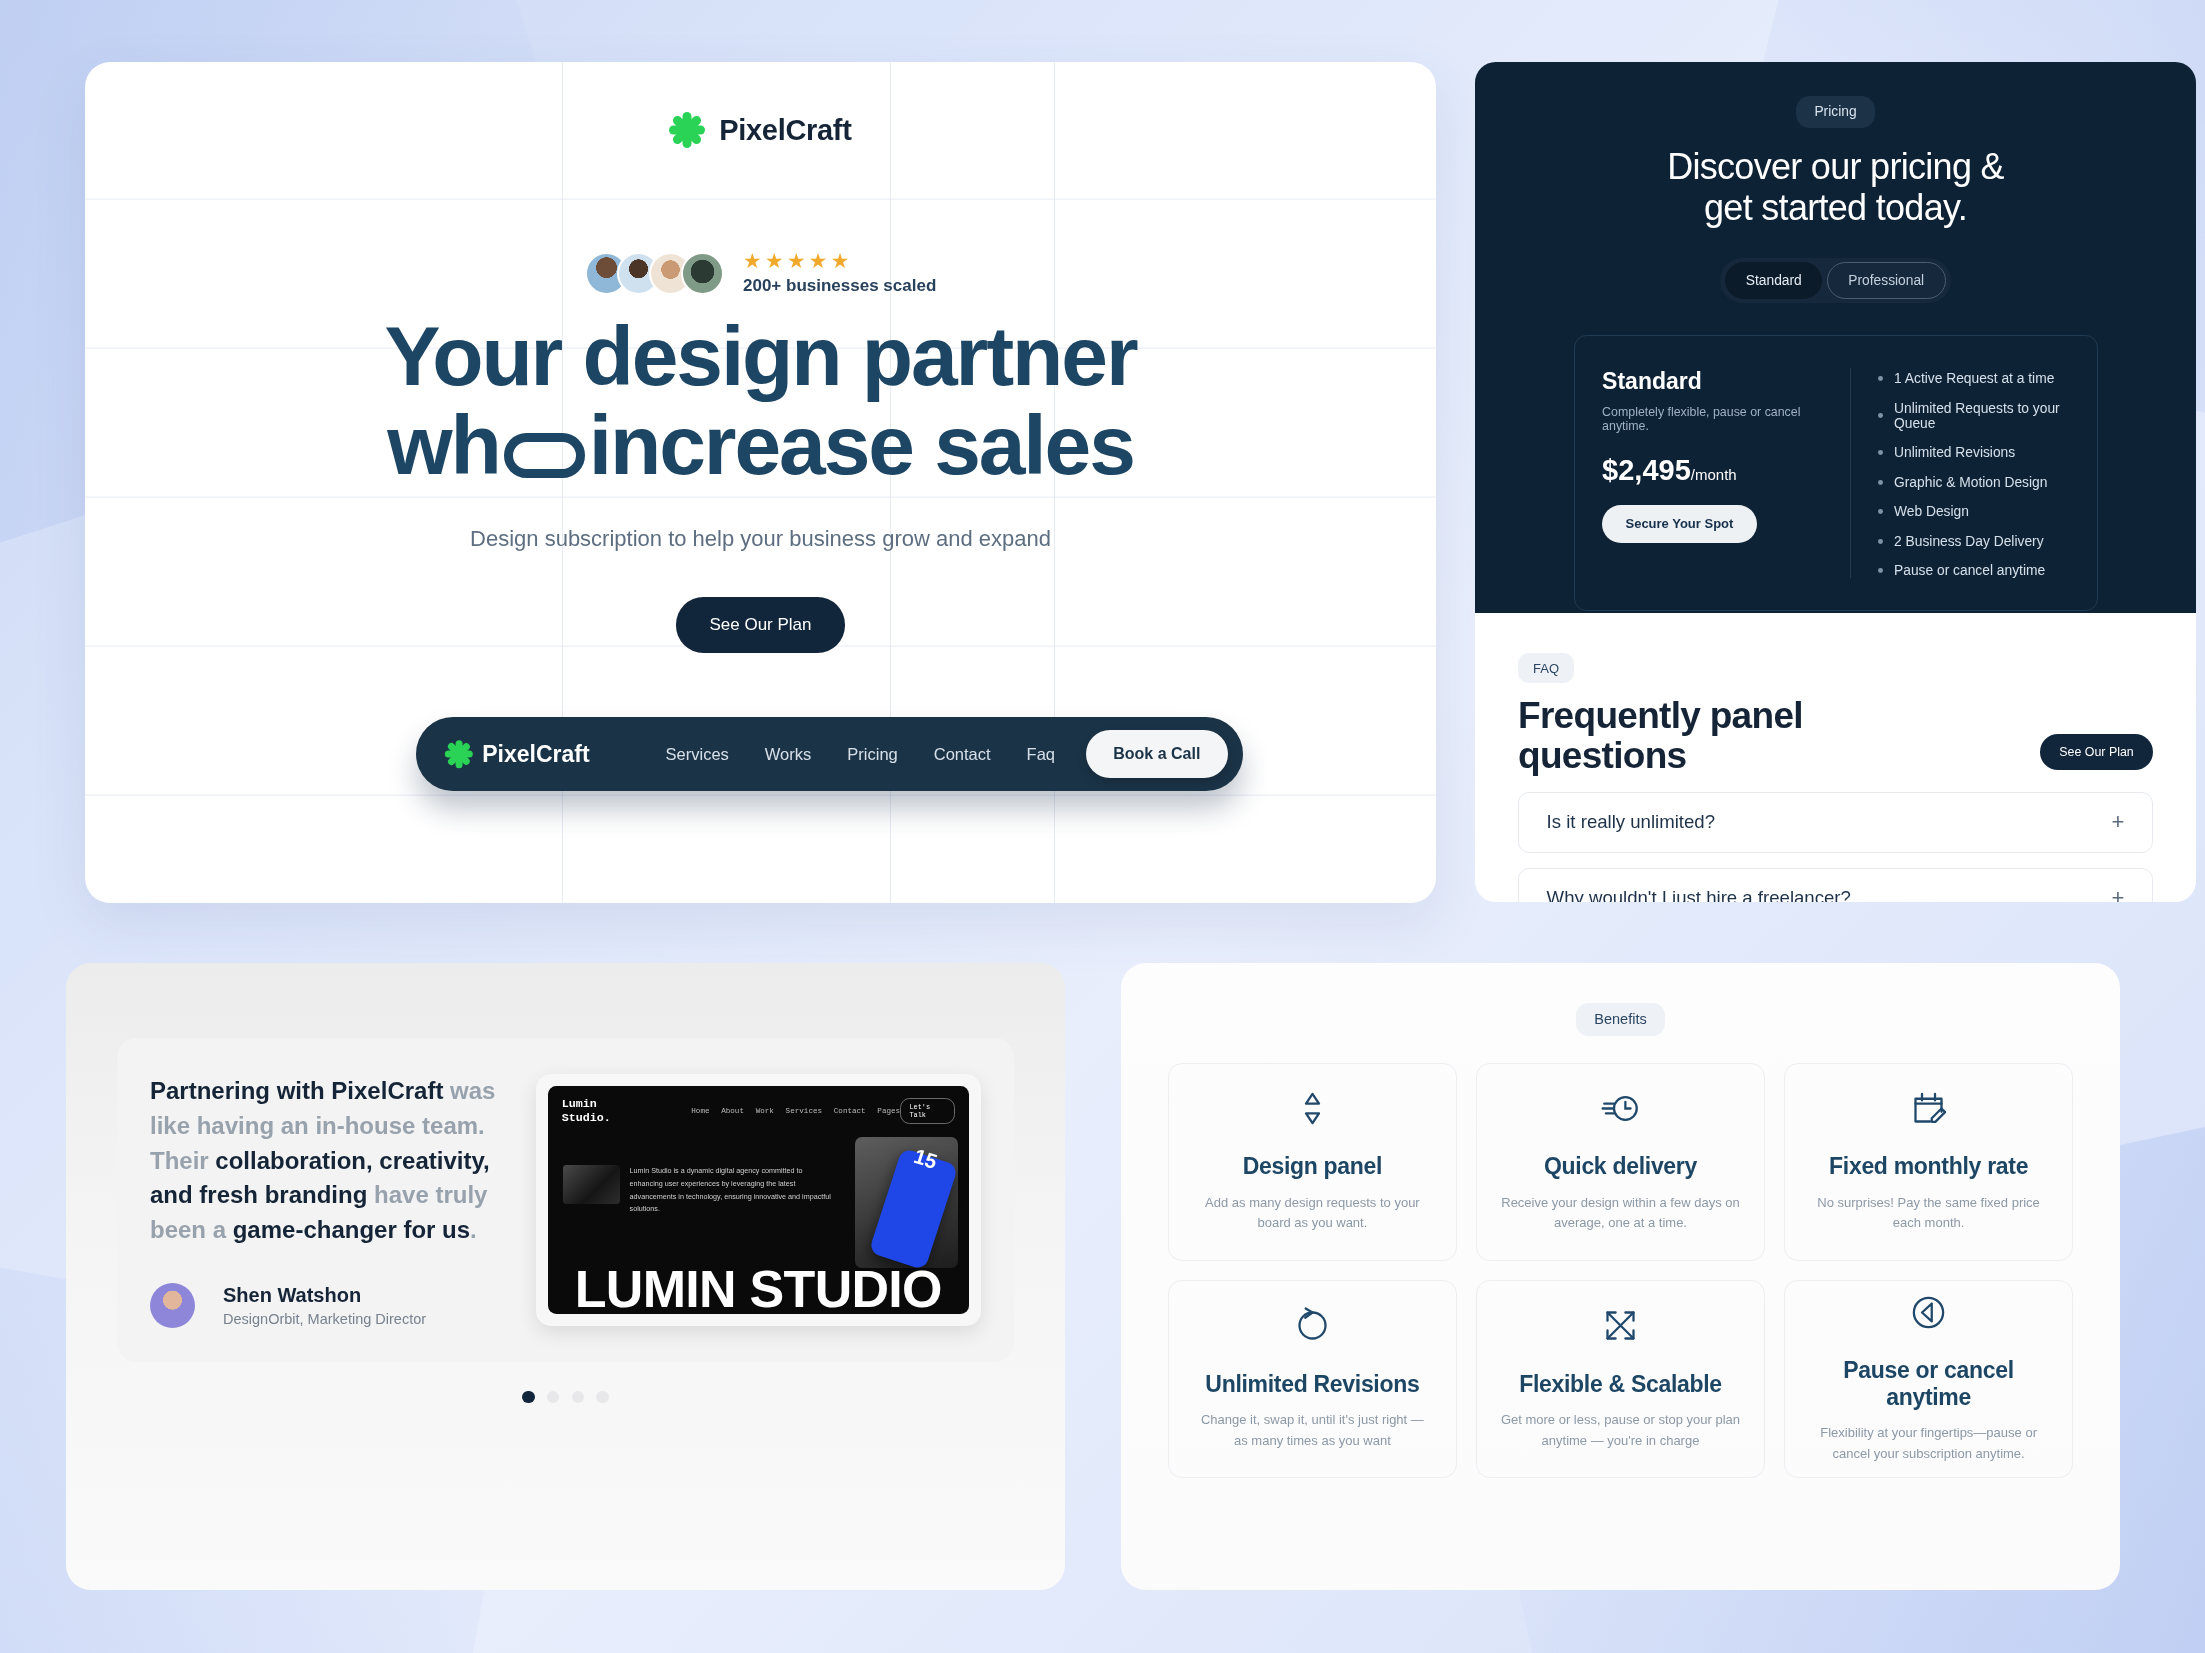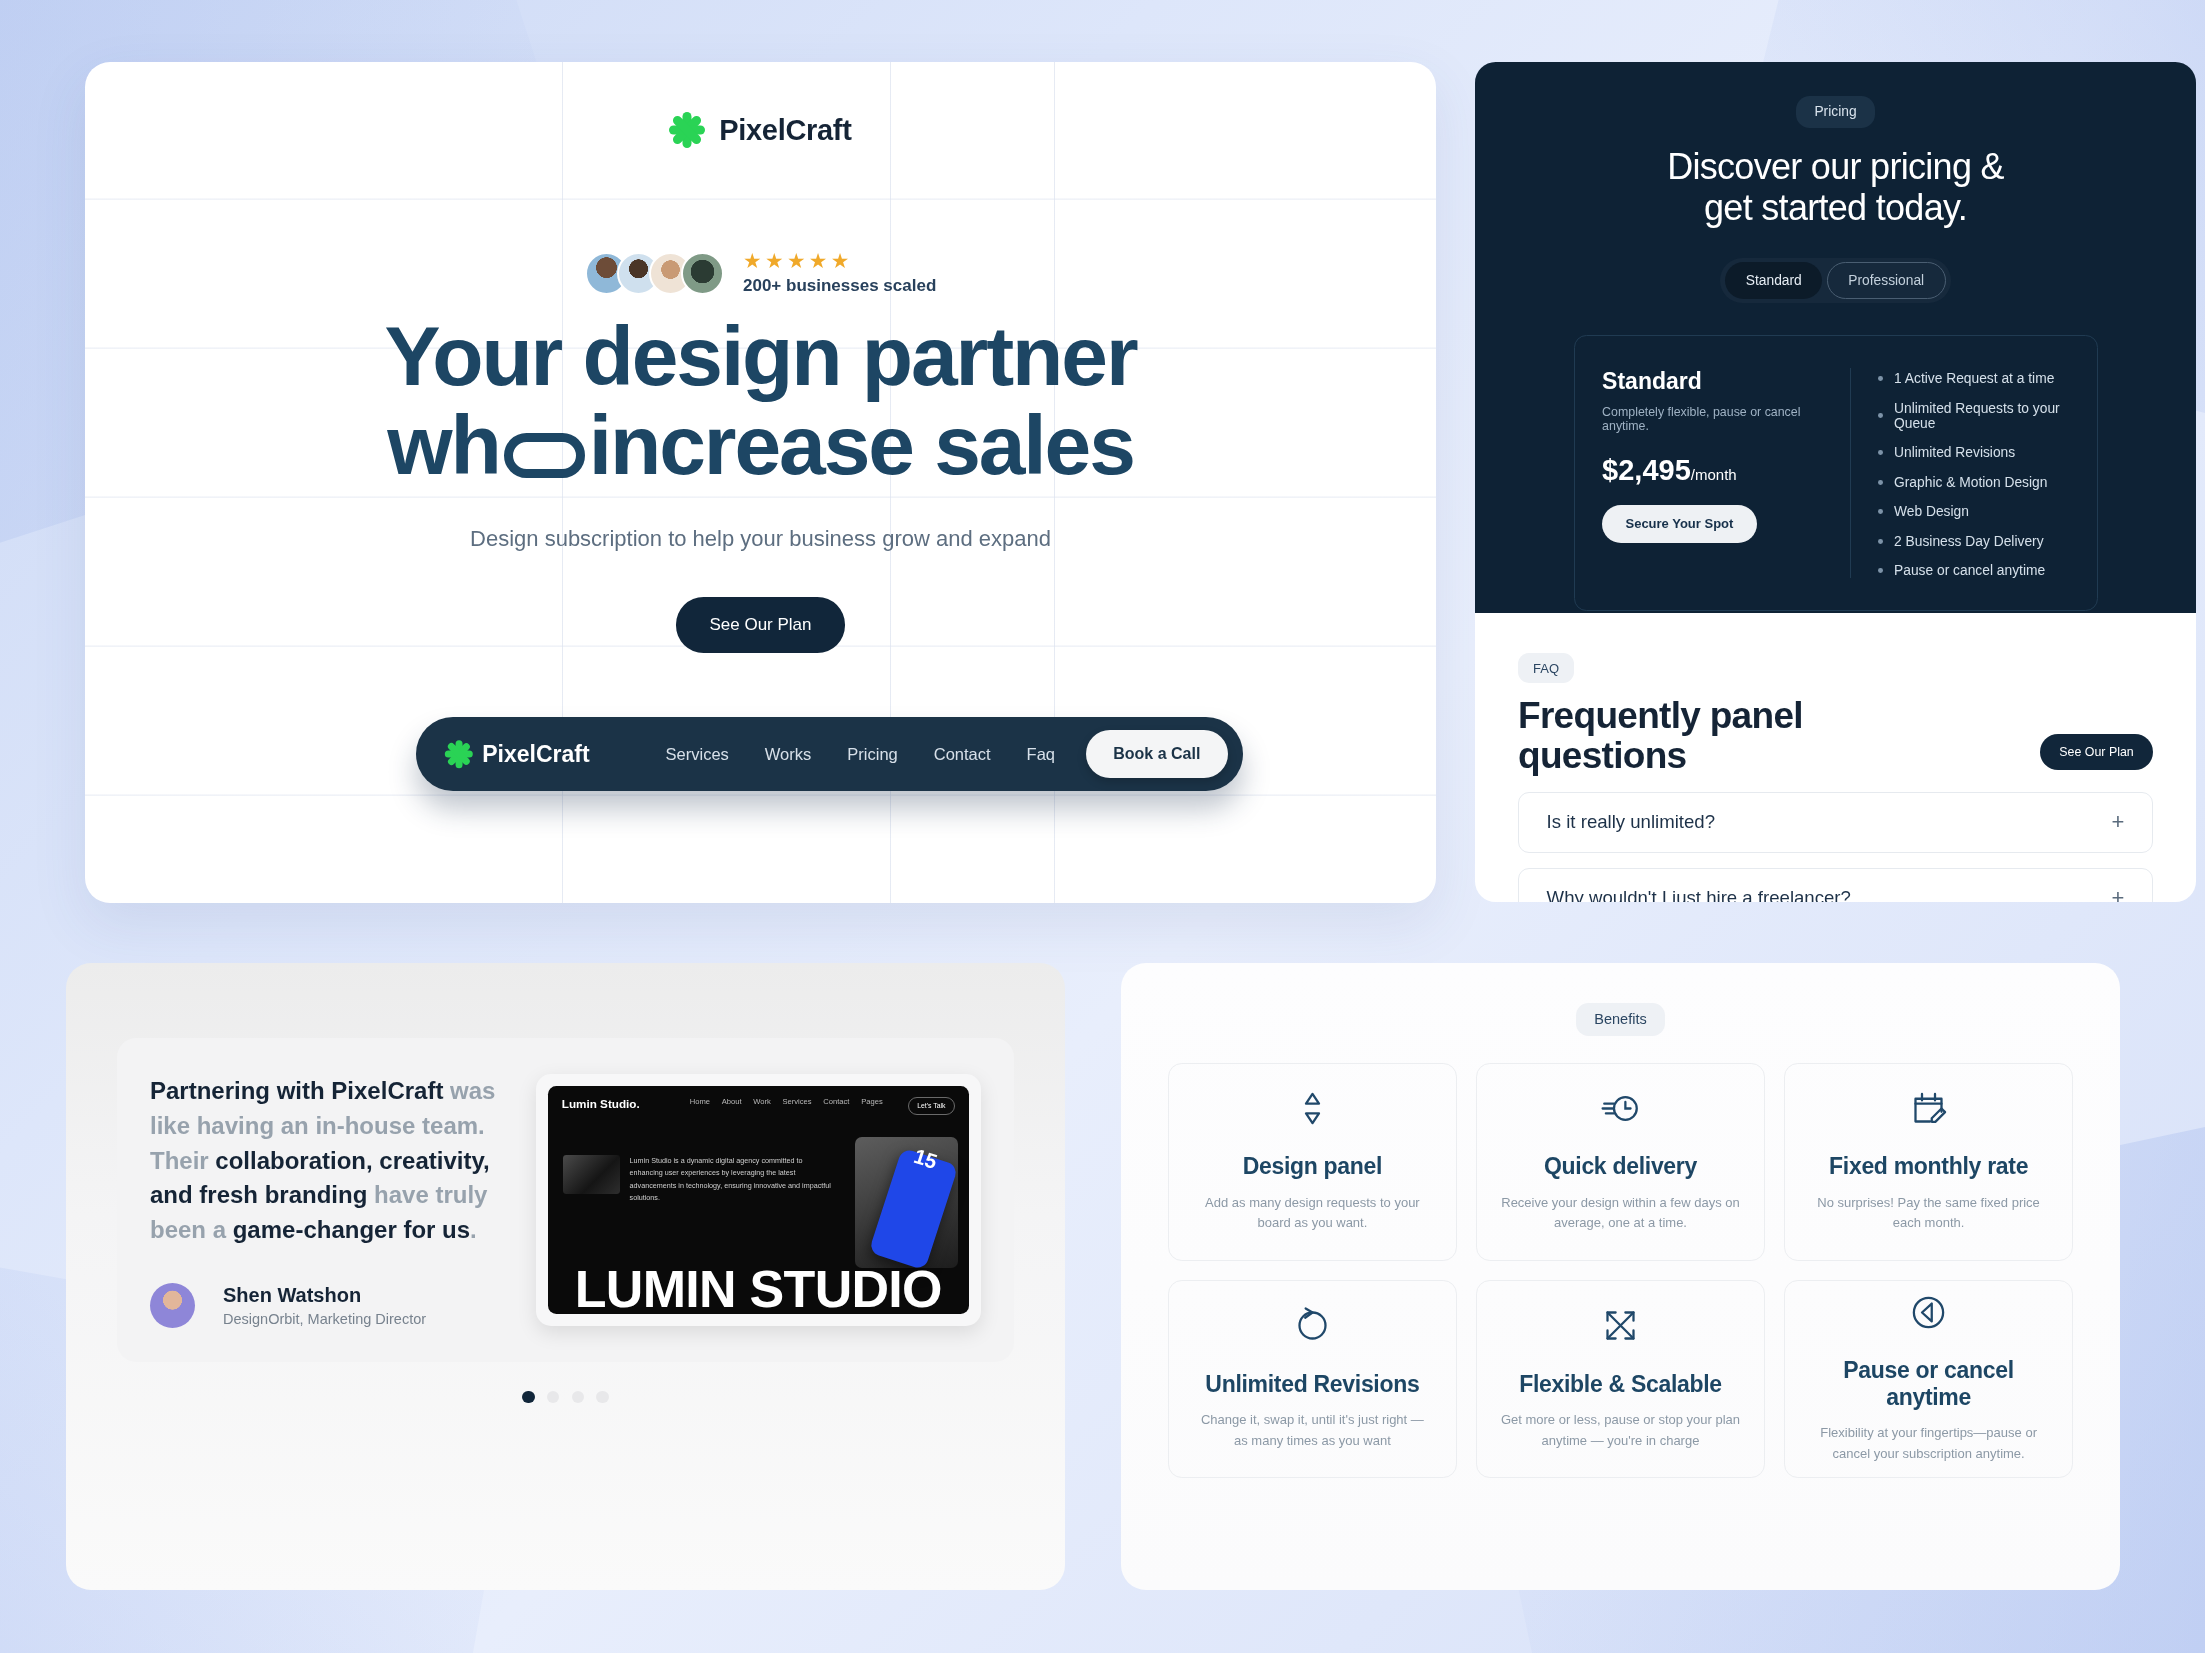--- a/index.html
+++ b/index.html
@@ -152,21 +152,21 @@
   .author { display: flex; align-items: center; gap: 28px; margin-top: 35px; }
   .author-av { width: 45px; height: 45px; border-radius: 50%;
     background: radial-gradient(circle at 50% 38%, #e2b69a 0 26%, #8e86d8 27% 100%); }
   .author-name { font-size: 20px; font-weight: bold; color: #152436; }
   .author-role { font-size: 14.5px; color: #77828e; margin-top: 4.1px; }
 
   .mockup { flex: 1; border-radius: 15px; background: #f7f7f8; padding: 12.4px;
     box-shadow: 0 6.9px 20.7px rgba(0,0,0,.10); }
   .mockup-screen { width: 100%; height: 100%; background: #0a0a0a; border-radius: 8.3px;
     position: relative; overflow: hidden; }
-  .mk-nav { display: flex; padding: 11px 13.8px; }
+  .mk-nav { display: flex; align-items: center; padding: 11px 13.8px; font-family: Liberation Mono, monospace; }
   .mk-brand { color: #fff; font-size: 11.7px; font-weight: bold; }
   .mk-links { display: flex; gap: 11.7px; margin-left: 50px; }
   .mk-links span { color: #b9b9b9; font-size: 7.6px; }
   .mk-cta { margin-left: auto; color: #fff; font-size: 6.9px; border: 0.7px solid #6a6a6a;
     border-radius: 9.6px; padding: 4.1px 8.3px; }
   .mk-mid { display: flex; padding: 29px 15px 0; gap: 9.6px; }
   .mk-thumb { width: 57px; height: 39px; border-radius: 3.4px;
     background: linear-gradient(135deg, #4a4a4a, #151515 60%, #2e2e2e); flex: none; }
   .mk-para { color: #cfcfcf; font-size: 7.2px; line-height: 1.75; max-width: 207px; }
   .mk-phone { position: absolute; right: 11px; top: 51px; width: 103px; height: 131px;

